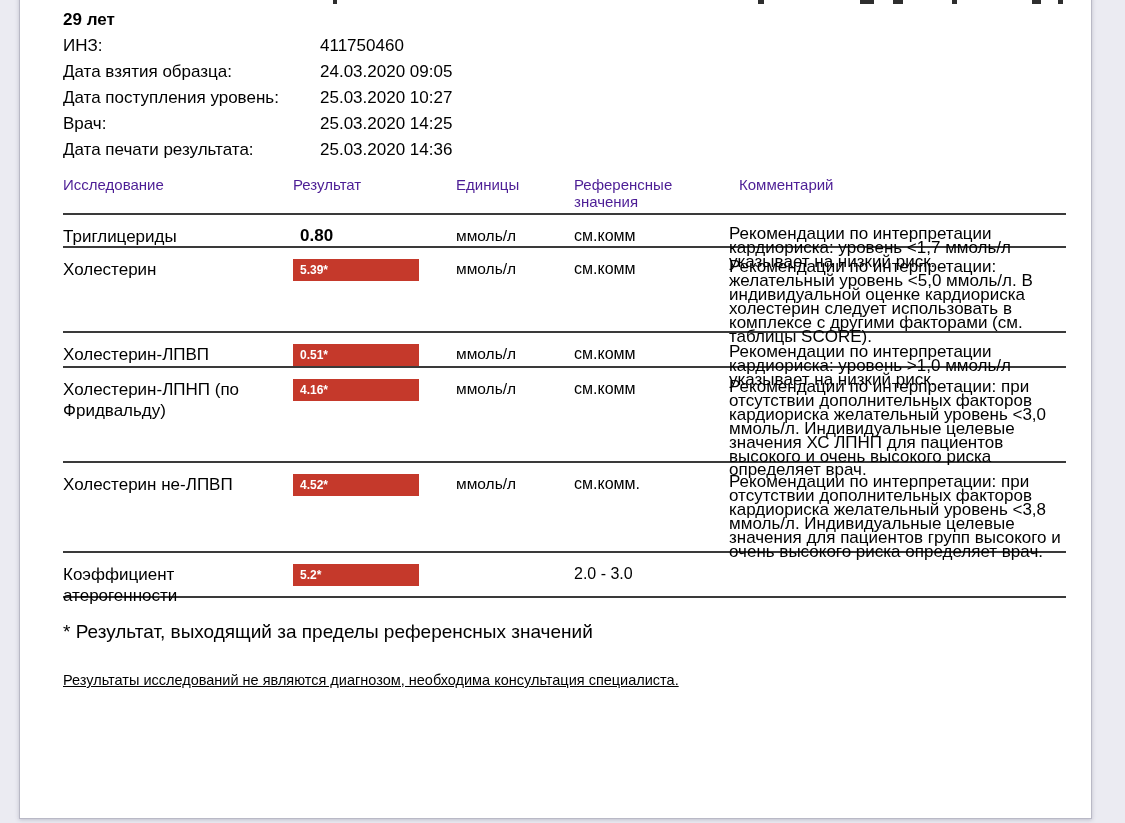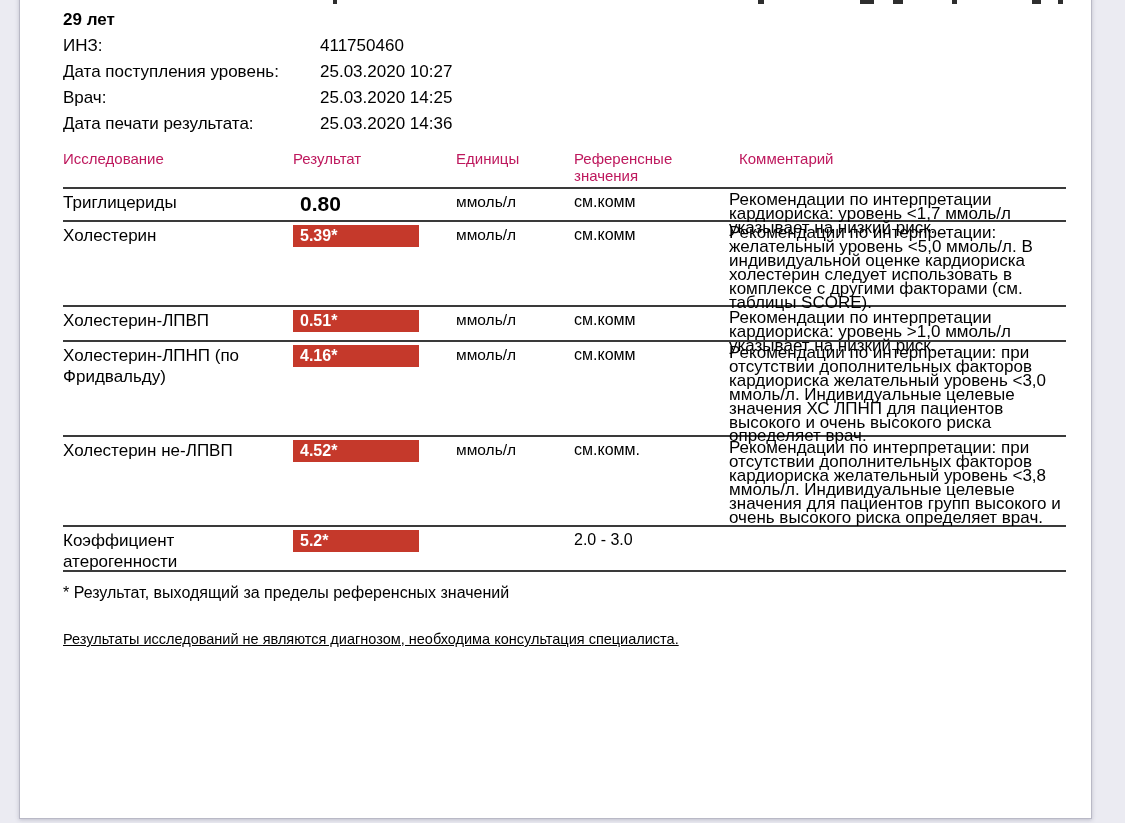--- a/index.html
+++ b/index.html
@@ -38,66 +38,70 @@
   .p-row.strong { font-weight: bold; }
 
   
   .table-head {
     display: grid;
     grid-template-columns: 230px 163px 118px 155px 337px;
     margin-top: 13px;
     padding-bottom: 3px;
     border-bottom: 2px solid #3a3a3a;
     font-size: 15px; line-height: 17px;
-    color: #be185d;
+    color: #4c1d95;
   }
   .table-head .h-comment { padding-left: 10px; }
 
   .lab-row {
     display: grid;
     grid-template-columns: 230px 163px 118px 155px 337px;
     border-bottom: 2px solid #3a3a3a;
-    padding-top: 3px;
+    padding-top: 11px;
   }
   #table-body .lab-row:nth-child(1) { height: 33px; }
   #table-body .lab-row:nth-child(2) { height: 85px; }
   #table-body .lab-row:nth-child(3) { height: 35px; }
   #table-body .lab-row:nth-child(4) { height: 95px; }
   #table-body .lab-row:nth-child(5) { height: 90px; }
   #table-body .lab-row:nth-child(6) { height: 45px; }
 
   .c-name   { font-size: 17px; line-height: 21px; padding-right: 28px; }
-  .result-val { font-size: 21px; font-weight: bold; padding-left: 7px; display: inline-block; }
+  .result-val { font-size: 17px; font-weight: bold; padding-left: 7px; display: inline-block; }
   .result-val.flagged {
     width: 126px; height: 22px;
     background: var(--flag-bg, #c5392b);
     color: var(--flag-fg, #ffffff);
-    font-size: 16px; line-height: 22px;
+    font-size: 12px; line-height: 22px;
   }
   .c-units  { font-size: 15.5px; line-height: 20px; }
   .c-ref    { font-size: 16px;   line-height: 20px; }
   .c-comment{ font-size: 17px; line-height: 13.9px; padding-top: 1px; }
 
   
-  .footnote-1 { margin-top: 12px; font-size: 16px; }
+  .footnote-1 { margin-top: 23px; font-size: 19px; }
   .footnote-2 { margin-top: 29px; font-size: 14.5px; text-decoration: underline; }
 </style>
 </head>
 <body>
 
 <div class="paper">
   <div class="content">
 
     <div>
       <div class="p-row strong">
         <div class="p-value">29 лет</div>
       </div>
       <div class="p-row">
         <div class="p-label">ИНЗ:</div>
         <div class="p-value">411750460</div>
+      </div>
+      <div class="p-row">
+        <div class="p-label">Дата взятия образца:</div>
+        <div class="p-value">24.03.2020 09:05</div>
       </div>
       <div class="p-row">
         <div class="p-label">Дата поступления уровень:</div>
         <div class="p-value">25.03.2020 10:27</div>
       </div>
       <div class="p-row">
         <div class="p-label">Врач:</div>
         <div class="p-value">25.03.2020 14:25</div>
       </div>
       <div class="p-row">

